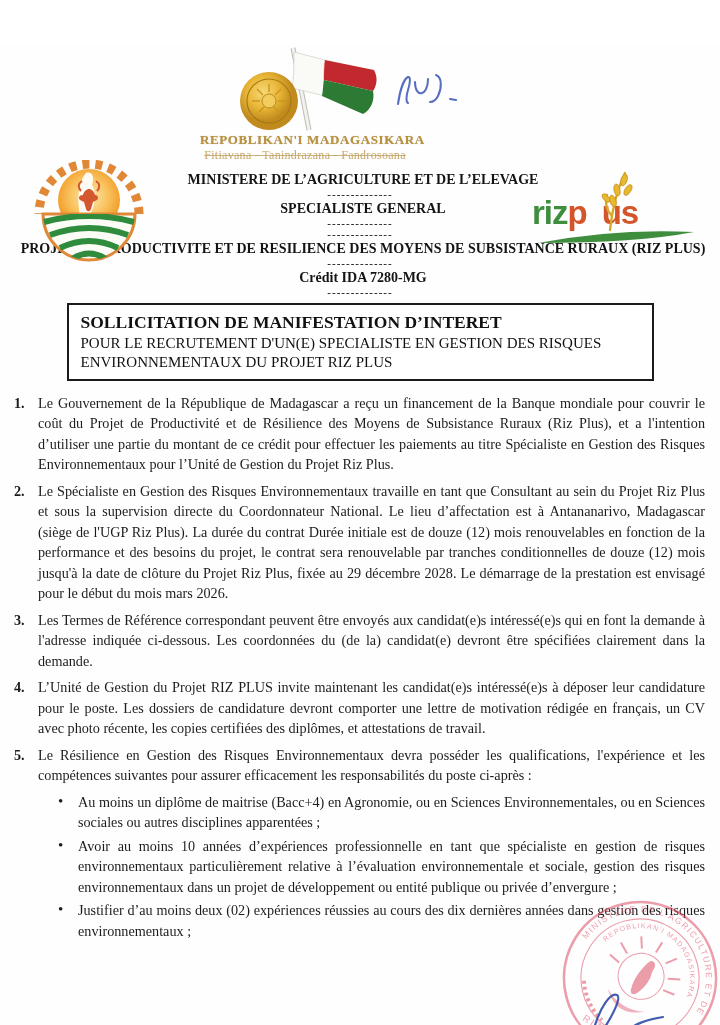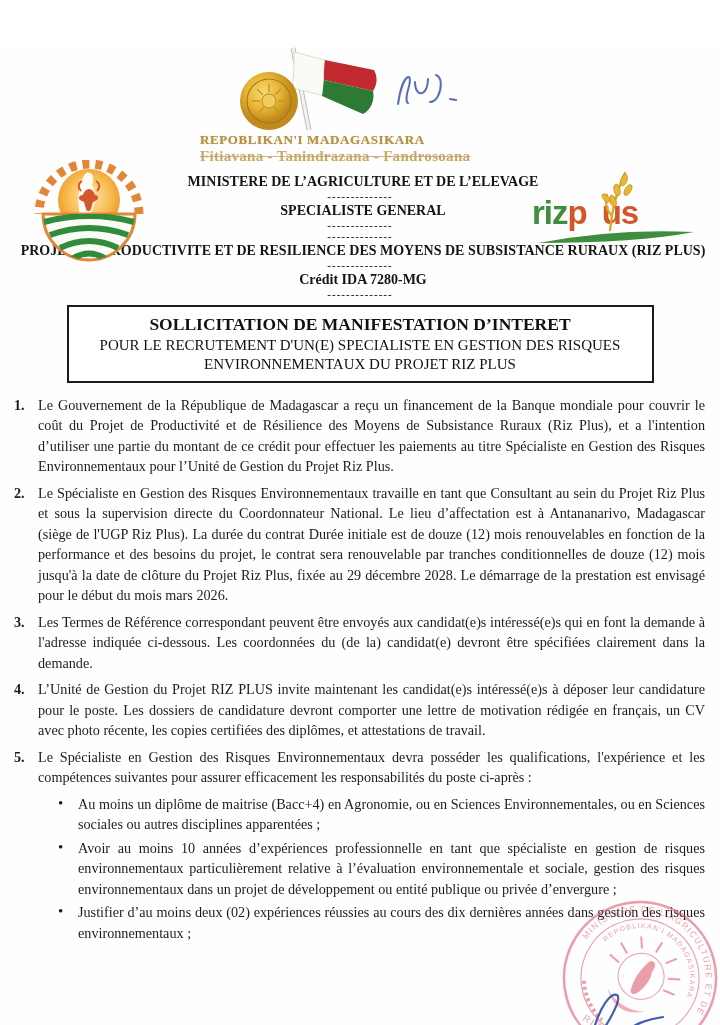--- a/index.html
+++ b/index.html
@@ -11,33 +11,33 @@
   .page { position:relative; width:720px; height:1025px; background:#fefefe; }
 
   
   .emblem-block { width:210px; margin:44px 0 0 200px; text-align:center; }
   .emblem-flag { display:block; margin:0 auto; }
   .gov-title {
     font-size:13px; font-weight:bold; letter-spacing:0.6px; color:#b8923f;
     text-shadow:0 0 1px rgba(120,90,30,0.45); white-space:nowrap;
   }
   .gov-motto {
-    font-size:15px; color:#c9a96a; letter-spacing:0.3px; white-space:nowrap;
-    text-decoration:line-through; text-decoration-color:rgba(190,160,100,0.8);font-weight:bold;
+    font-size:12px; color:#c9a96a; letter-spacing:0.3px; white-space:nowrap;
+    text-decoration:line-through; text-decoration-color:rgba(190,160,100,0.8);
   }
 
   
   .hdr { text-align:center; margin-top:8px; }
   .hdr-line { font-size:14px; font-weight:bold; line-height:18px; color:#141414;padding-left:6px; }
   .sep { font-size:11px; font-weight:bold; line-height:11px; letter-spacing:1px; color:#222; }
 
   
   .title-box {
     width:587px; margin:5px auto 0 auto; border:2.5px solid #1b1b1b;
-    padding:6px 12px; text-align:center; background:#fff;
+    padding:6px 12px; text-align:left; background:#fff;
   }
   .tb-1 { font-size:17.5px; font-weight:bold; line-height:1.3; color:#111; }
   .tb-2, .tb-3, .tb-4 { font-size:15px; font-weight:normal; line-height:1.3; color:#111; }
 
   
   .bodytext { padding:12px 15px 0 14px; }
   .para { position:relative; padding-left:24px; text-align:justify;
           font-size:14.2px; line-height:20.5px; margin-bottom:6px; color:#1c1c1e; }
   .para .num { position:absolute; left:0; top:0; font-weight:bold; }
   .bullets { margin:2px 0 0 40px; }
@@ -187,21 +187,21 @@
     <div class="para">
       <span class="num">3.</span>
       <span>Les Termes de Référence correspondant peuvent être envoyés aux candidat(e)s intéressé(e)s qui en font la demande à l'adresse indiquée ci-dessous. Les coordonnées du (de la) candidat(e) devront être spécifiées clairement dans la demande.</span>
     </div>
     <div class="para">
       <span class="num">4.</span>
       <span>L’Unité de Gestion du Projet RIZ PLUS invite maintenant les candidat(e)s intéressé(e)s à déposer leur candidature pour le poste. Les dossiers de candidature devront comporter une lettre de motivation rédigée en français, un CV avec photo récente, les copies certifiées des diplômes, et attestations de travail.</span>
     </div>
     <div class="para">
       <span class="num">5.</span>
-      <span>Le Spécialiste en Gestion des Risques Environnementaux devra posséder les qualifications, l'expérience et les compétences suivantes pour assurer efficacement les responsabilités du poste ci-après :</span>
+      <span>Le Résilience en Gestion des Risques Environnementaux devra posséder les qualifications, l'expérience et les compétences suivantes pour assurer efficacement les responsabilités du poste ci-après :</span>
     </div>
 
     <div class="bullets">
       <div class="bullet">
         <span class="dot">•</span>
         <span>Au moins un diplôme de maitrise (Bacc+4) en Agronomie, ou en Sciences Environnementales, ou en Sciences sociales ou autres disciplines apparentées ;</span>
       </div>
       <div class="bullet">
         <span class="dot">•</span>
         <span>Avoir au moins 10 années d’expériences professionnelle en tant que spécialiste en gestion de risques environnementaux particulièrement relative à l’évaluation environnementale et sociale, gestion des risques environnementaux dans un projet de développement ou entité publique ou privée d’envergure ;</span>

